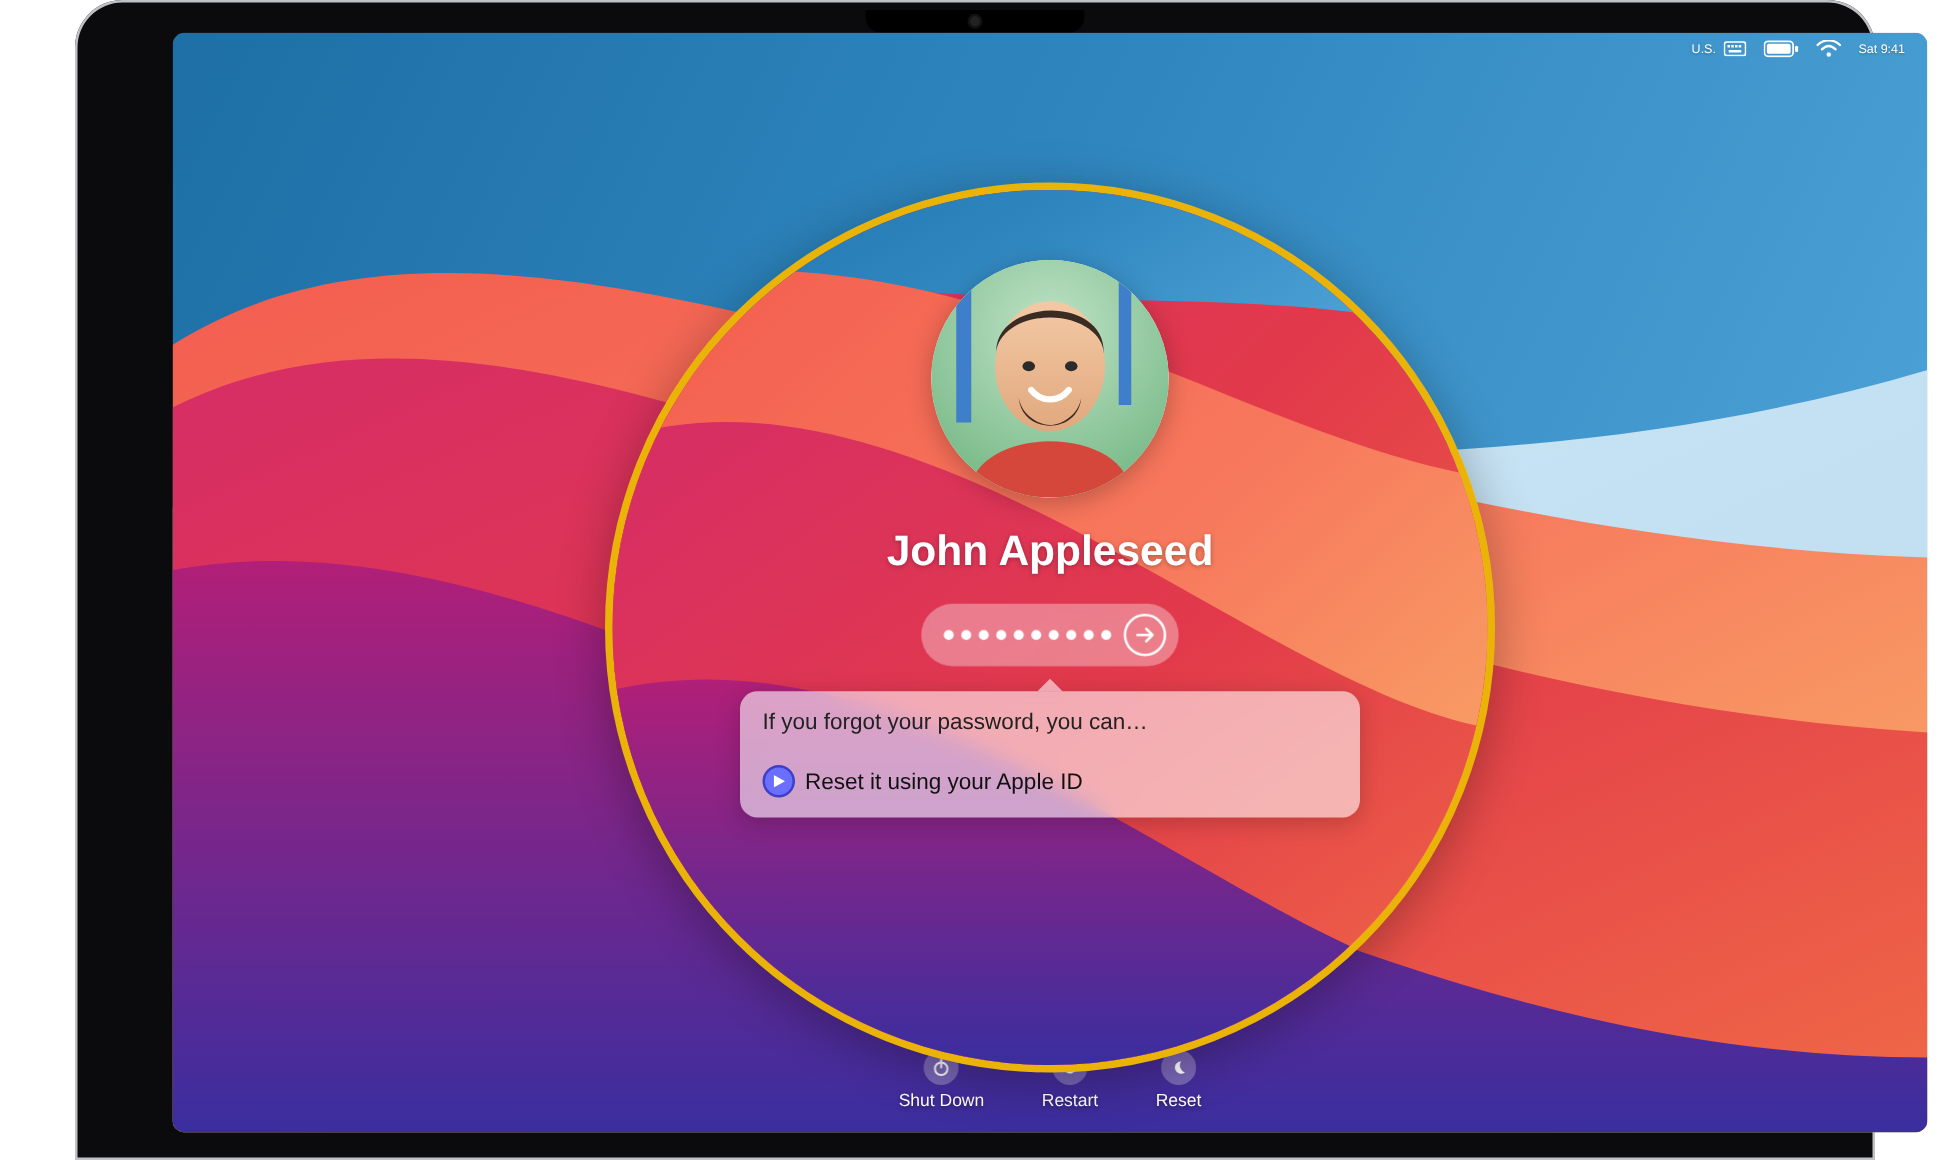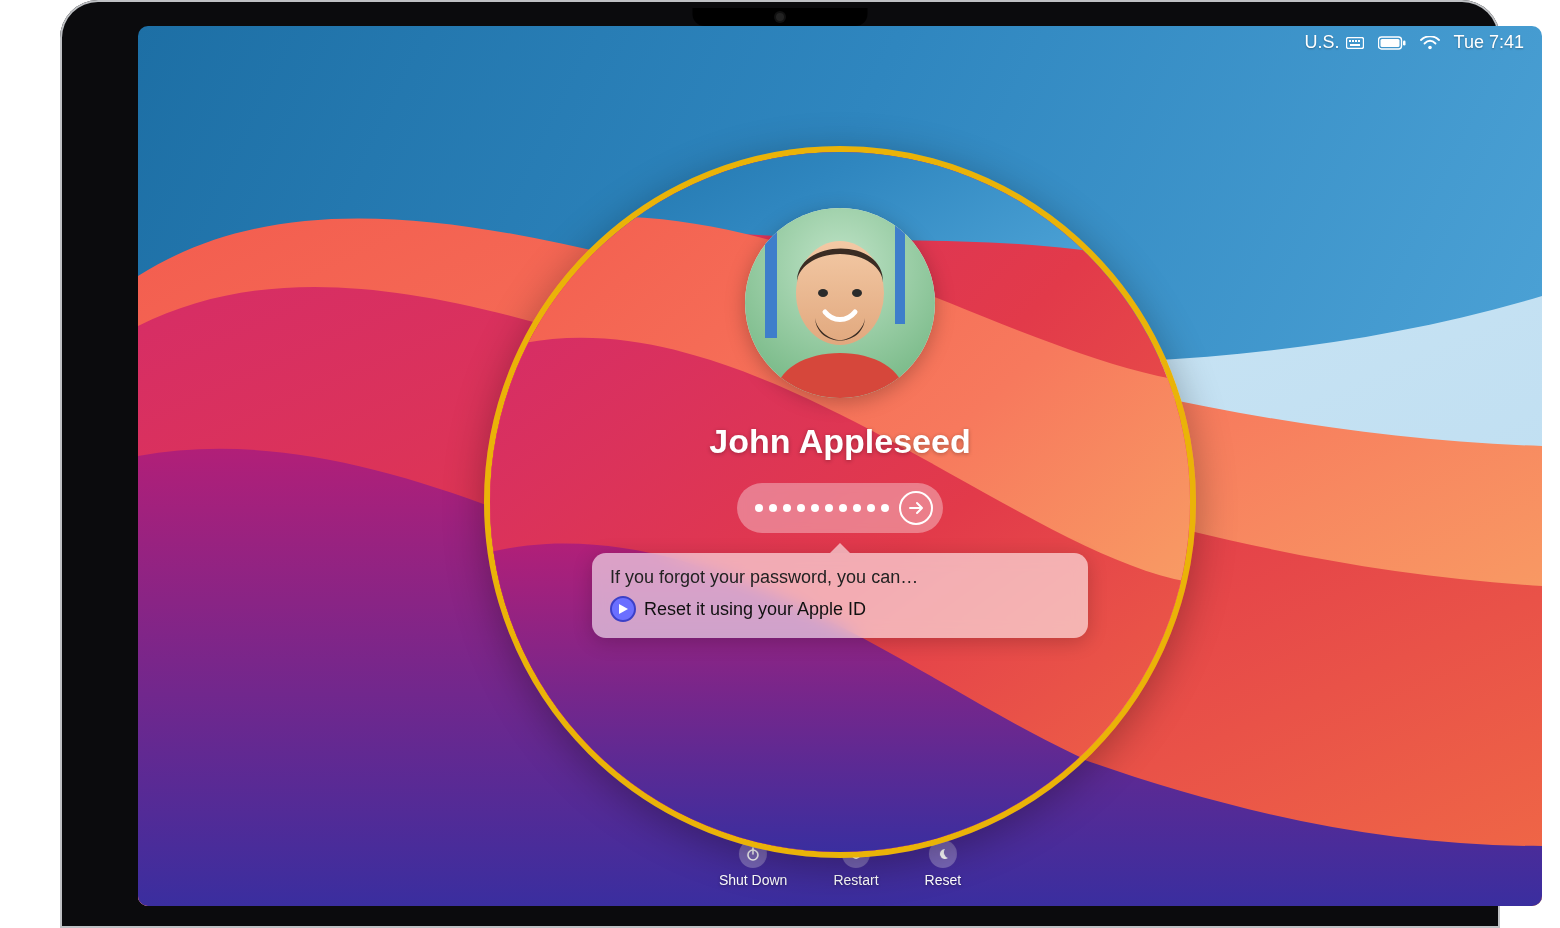--- a/index.html
+++ b/index.html
@@ -2,37 +2,37 @@
 <html><head>
 <meta charset="utf-8">
 <style>
   html,body{margin:0;padding:0;width:1560px;height:928px;background:#fff;font-family:-apple-system,BlinkMacSystemFont,"Helvetica Neue",Arial,sans-serif;}
   .stage{position:relative;width:1560px;height:928px;}
   .laptop-frame{position:absolute;left:60px;top:0;width:1440px;height:928px;border-radius:38px 38px 0 0;background:#0b0b0d;box-shadow:0 0 0 2px #bfc1c4 inset;}
   .notch{position:absolute;top:8px;left:50%;transform:translateX(-50%);width:175px;height:18px;background:#000;border-radius:0 0 12px 12px;}
   .cam{position:absolute;top:13px;left:50%;transform:translateX(-50%);width:8px;height:8px;border-radius:50%;background:#222;box-shadow:0 0 0 2px #111;}
   .screen{position:absolute;left:78px;top:26px;width:1404px;height:880px;border-radius:10px;overflow:hidden;}
   .wall{position:absolute;inset:0;}
-  .menu{position:absolute;top:6px;right:18px;display:flex;align-items:center;gap:14px;color:#fff;font-size:18px;font-weight:500;text-shadow:0 1px 2px rgba(0,0,0,.3);}
+  .menu{position:absolute;top:6px;right:18px;display:flex;align-items:center;gap:14px;color:#fff;font-size:10px;font-weight:500;text-shadow:0 1px 2px rgba(0,0,0,.3);}
   .menu .item{display:flex;align-items:center;gap:6px;}
   .power-actions{position:absolute;bottom:18px;left:50%;transform:translateX(-50%);display:flex;gap:46px;color:#fff;font-size:14px;font-weight:500;text-shadow:0 1px 3px rgba(0,0,0,.4);}
   .pa{display:flex;flex-direction:column;align-items:center;gap:4px;cursor:pointer;}
   .pa .circ{width:28px;height:28px;border-radius:50%;background:rgba(255,255,255,.28);display:flex;align-items:center;justify-content:center;backdrop-filter:blur(2px);}
   .magnifier{position:absolute;left:50%;top:120px;transform:translateX(-50%);width:700px;height:700px;border-radius:50%;border:6px solid #eab308;box-shadow:0 8px 40px rgba(0,0,0,.3);overflow:hidden;}
   .mag-wall{position:absolute;inset:0;}
   .login{position:absolute;left:50%;top:56px;transform:translateX(-50%);width:500px;display:flex;flex-direction:column;align-items:center;}
   .avatar{width:190px;height:190px;border-radius:50%;overflow:hidden;box-shadow:0 4px 20px rgba(0,0,0,.25);background:#eee;}
   .username{margin-top:24px;color:#fff;font-size:34px;font-weight:600;text-shadow:0 1px 4px rgba(0,0,0,.3);}
   .pw-wrap{margin-top:22px;display:flex;align-items:center;gap:10px;background:rgba(255,255,255,.35);padding:8px 10px 8px 18px;border-radius:999px;backdrop-filter:blur(4px);}
   .pw-dots{display:flex;gap:6px;}
   .pw-dots span{width:8px;height:8px;border-radius:50%;background:#fff;}
   .go-btn{width:30px;height:30px;border-radius:50%;border:2px solid #fff;display:flex;align-items:center;justify-content:center;}
   .popover{position:relative;margin-top:20px;width:460px;background:rgba(255,255,255,.58);border-radius:14px;padding:14px 18px 16px;backdrop-filter:blur(8px);box-shadow:0 4px 20px rgba(0,0,0,.2);}
   .popover::before{content:"";position:absolute;top:-10px;left:50%;transform:translateX(-50%);border-left:10px solid transparent;border-right:10px solid transparent;border-bottom:10px solid rgba(255,255,255,.58);}
-  .pop-text{font-size:18px;color:#222;margin:0 0 8px 0;}
+  .pop-text{font-size:18px;color:#222;margin:0 0 24px 0;}
   .reset-row{display:flex;align-items:center;gap:8px;cursor:pointer;}
   .play{width:22px;height:22px;border-radius:50%;background:#6b6fff;display:flex;align-items:center;justify-content:center;border:2px solid #3c40c7;}
   .reset-text{font-size:18px;color:#111;}
   svg{display:block;}
 </style>
 </head>
 <body>
 
 <div class="stage">
   <div class="laptop-frame">
@@ -92,21 +92,21 @@
             </svg>
         </div>
         <div class="item">
           <svg width="20" height="14" viewBox="0 0 20 14">
               <path d="M1 4 C6 -1 14 -1 19 4" stroke="#fff" stroke-width="1.8" fill="none" stroke-linecap="round"></path>
               <path d="M4.5 7.5 C8 4 12 4 15.5 7.5" stroke="#fff" stroke-width="1.8" fill="none" stroke-linecap="round"></path>
               <circle cx="10" cy="11.5" r="1.8" fill="#fff"></circle>
             </svg>
         </div>
         <div class="item">
-          <span>Tue 7:41</span>
+          <span>Sat 9:41</span>
         </div>
       </div>
 
       <div class="power-actions">
         <div class="pa">
           <div class="circ">
               <svg width="14" height="14" viewBox="0 0 14 14">
                 <circle cx="7" cy="8" r="5" fill="none" stroke="#fff" stroke-width="1.6"></circle>
                 <line x1="7" y1="1" x2="7" y2="7" stroke="#fff" stroke-width="1.6" stroke-linecap="round"></line>
               </svg>

